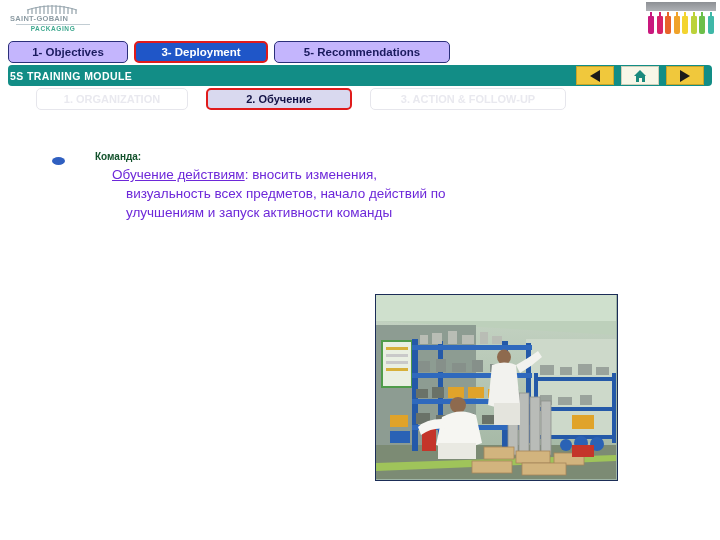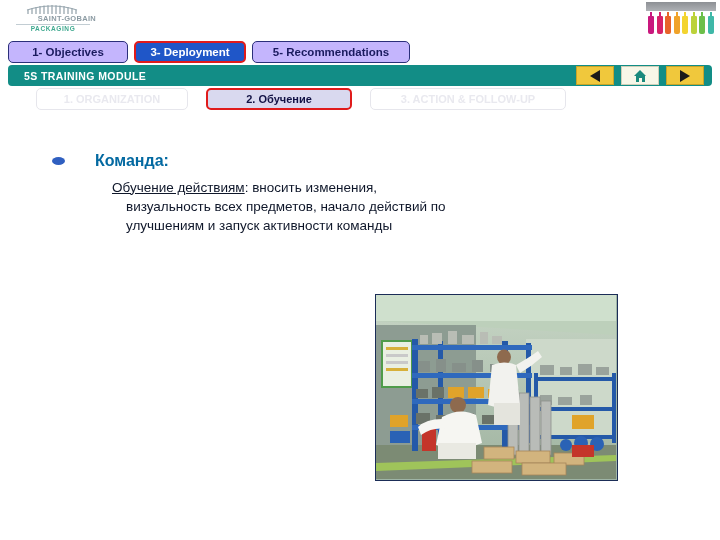--- a/index.html
+++ b/index.html
@@ -25,21 +25,21 @@
   }
   #logo .arch {
     position: absolute;
     left: 16px; top: 0px;
     width: 52px; height: 10px;
   }
   #logo .brand {
     position: absolute;
     left: 0; top: 10px;
     width: 86px;
-    text-align: right;
+    text-align: left;
     font-size: 7.5px;
     font-weight: bold;
     letter-spacing: 0.3px;
     color: #8c9ba3;
     font-family: "Liberation Sans", sans-serif;
   }
   #logo .rule {
     position: absolute;
     left: 6px; top: 20px;
     width: 74px; height: 1px;
@@ -114,23 +114,23 @@
     font-size: 11.5px;
     font-weight: bold;
     display: flex;
     align-items: center;
     justify-content: center;
     padding: 0 6px;
     white-space: nowrap;
   }
   .navtab.w1 { width: 120px; }
   .navtab.w2 { width: 136px; }
-  .navtab.w3 { width: 112px; }
+  .navtab.w3 { width: 134px; }
   .navtab.w4 { width: 116px; }
-  .navtab.w5 { width: 158px; }
+  .navtab.w5 { width: 176px; }
   .navtab.active {
     background: #1f56c8;
     border: 2px solid #e01b1b;
     color: #ffffff;
   }
 
   
   #modulebar {
     position: absolute;
     left: 8px;
@@ -140,21 +140,21 @@
     background: #128d86;
     border-radius: 4px;
     display: flex;
     align-items: center;
   }
   #modulebar .title {
     color: #ffffff;
     font-size: 10.5px;
     font-weight: bold;
     letter-spacing: 0.4px;
-    padding-left: 16px;
+    padding-left: 2px;
   }
   #navbtns {
     position: absolute;
     right: 8px;
     top: 2px;
     height: 17px;
     display: flex;
     gap: 7px;
     align-items: center;
   }
@@ -251,30 +251,29 @@
   .bullet-dot {
     width: 13px;
     height: 8px;
     border-radius: 50%;
     background: #2f5fc0;
     margin-top: 7px;
     margin-right: 30px;
     flex: none;
   }
   .lead {
-    font-size: 16px;
-    font-weight: bold;
-    color: #0369a1;
+    font-size: 10px;
+    font-weight: bold;
+    color: #14532d;
     line-height: 1.35;
   }
   .para {
     margin-left: 60px;
-    margin-top: 6px;
     font-size: 13.5px;
-    color: #0f172a;
+    color: #6d28d9;
     line-height: 1.42;
     width: 330px;
     text-indent: -14px;
     padding-left: 14px;
   }
   .para u {
     text-decoration: underline;
     text-underline-offset: 1px;
   }
 

